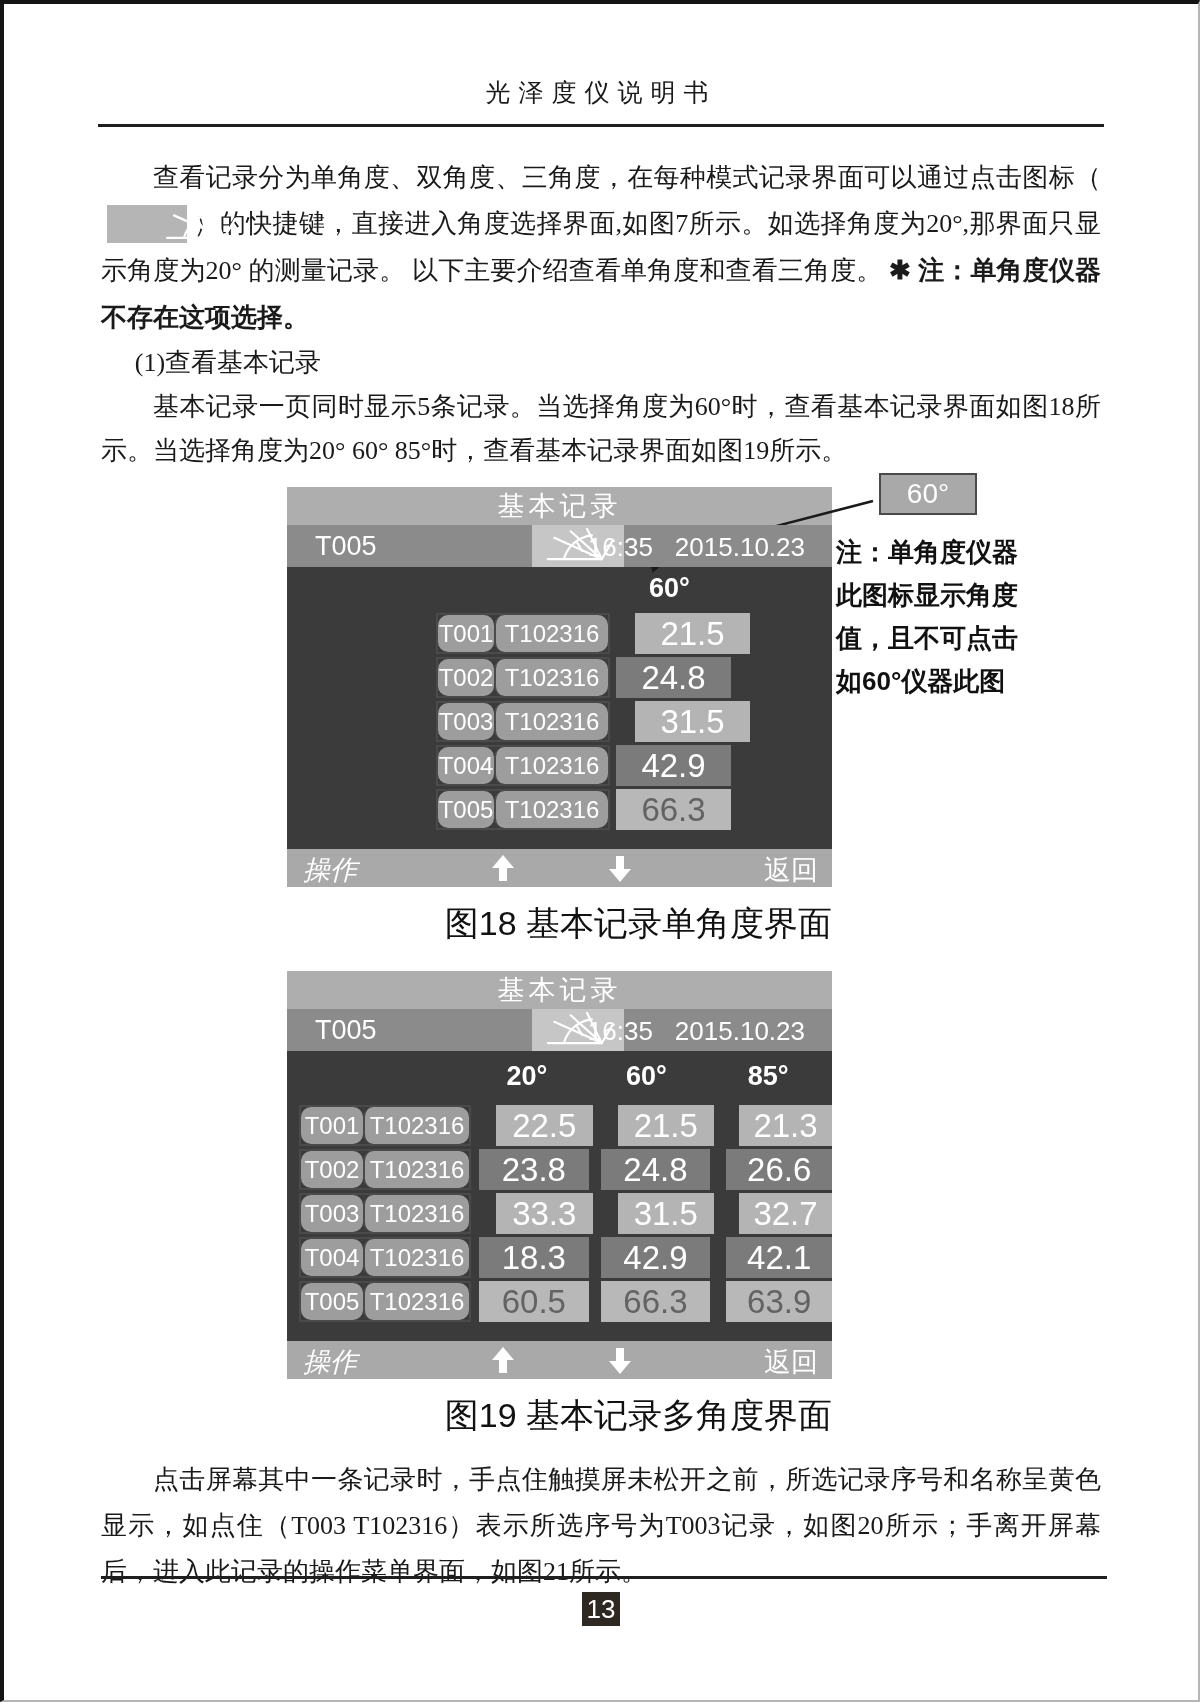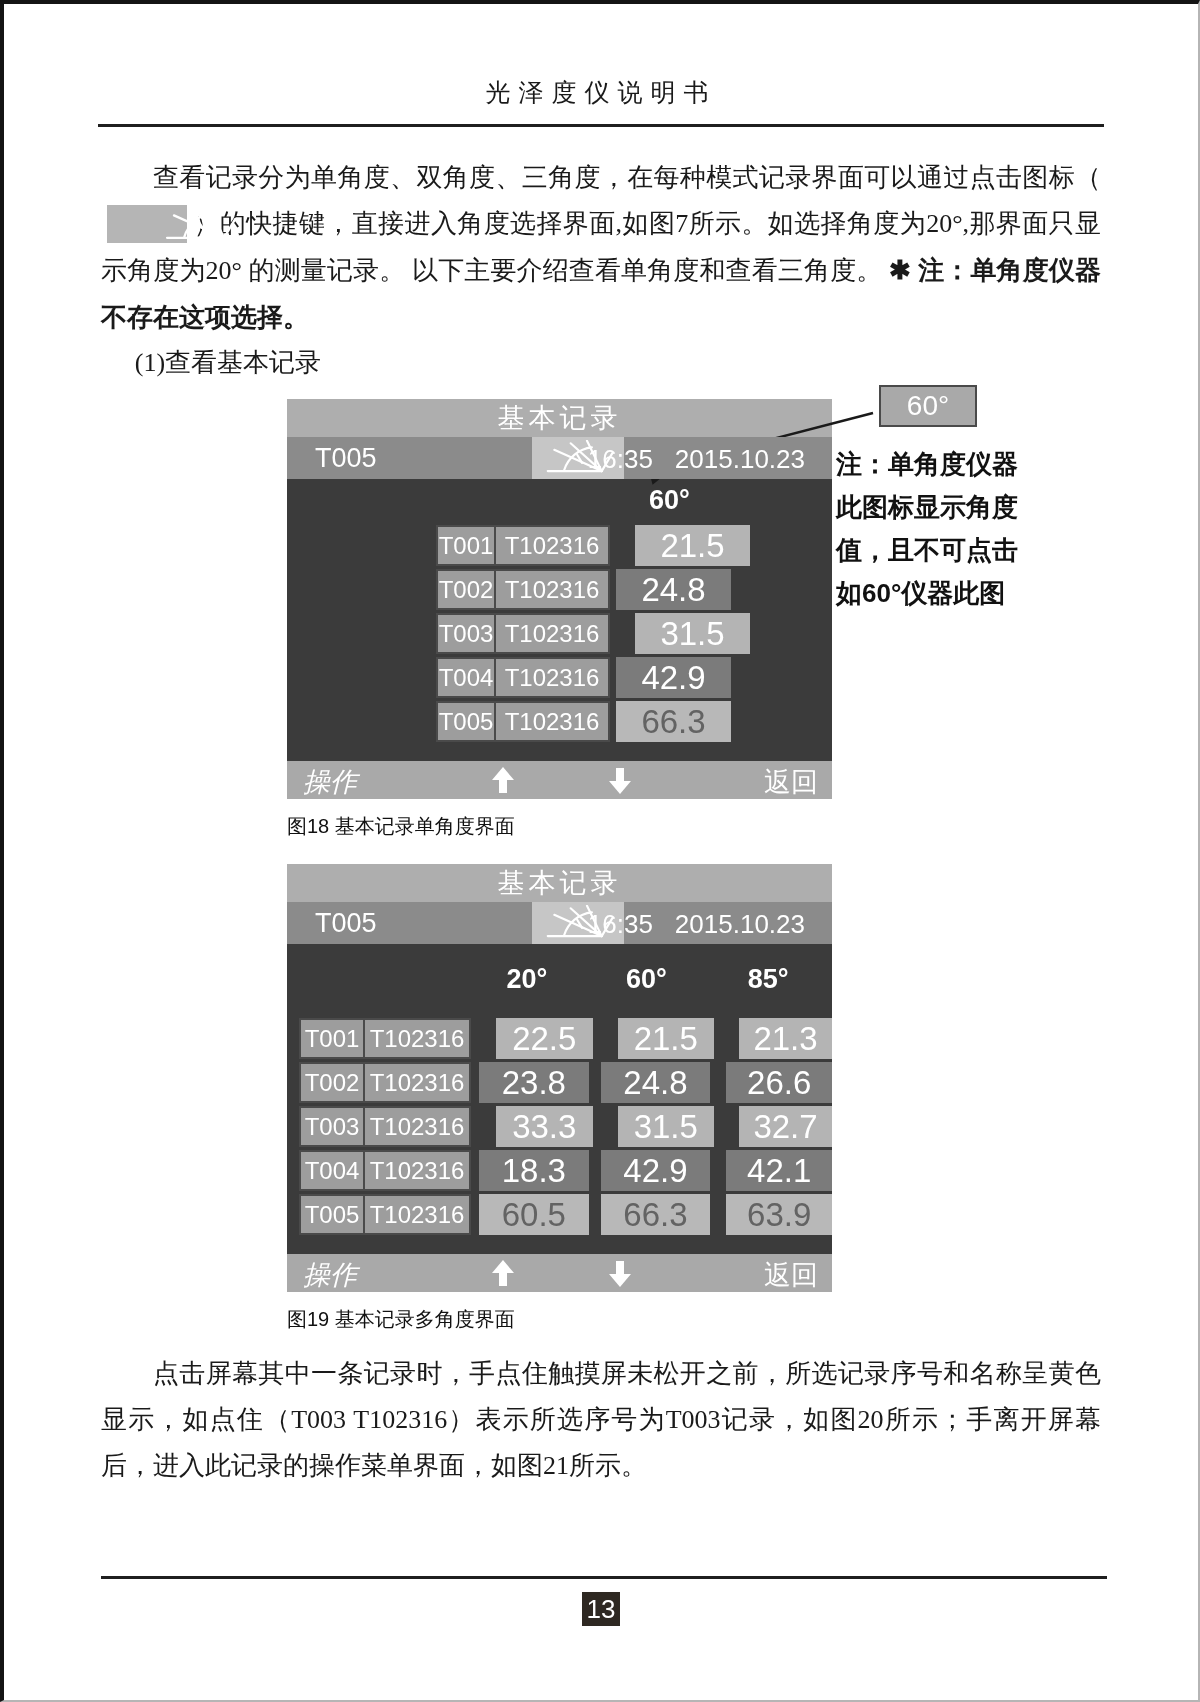--- a/index.html
+++ b/index.html
@@ -31,30 +31,30 @@
   .dev-info{height:42px;background:#8b8b8b;position:relative;color:#fff;}
   .rec-id{position:absolute;left:28px;top:6px;font-size:27px;}
   .icon-box{position:absolute;left:245px;top:0;width:92px;height:42px;background:#c6c6c6;
     display:flex;align-items:center;justify-content:center;}
   .icon-box svg{width:78px;height:36px;}
   .timestamp{position:absolute;right:27px;top:7px;font-size:26px;}
   .timestamp .t{margin-right:22px;}
   .dev-body{background:#3b3b3b;padding:6px 0 16px;}
   .hdr-row{height:40px;position:relative;color:#fff;font-weight:bold;font-size:27px;}
   .hdr-60{position:absolute;left:325px;width:115px;text-align:center;}
-  .hdr-multi{display:flex;margin:14px 12px;}
+  .hdr-multi{display:flex;margin:4px 12px;}
   .hdr-spacer{width:178px;}
   .hdr-col{width:110px;text-align:center;}
   .hdr-col.c2{margin-left:12px;}
   .hdr-col.c3{margin-left:16px;width:106px;}
   .dev-row{display:flex;height:41px;margin-bottom:3px;}
   .row18{margin-left:149px;}
   .row19{margin-left:12px;}
   .lbl-group{display:flex;border:2px solid #4a4a4a;box-sizing:border-box;height:41px;}
-  .lbl{background:#9d9d9d;color:#fff;font-size:24px;display:flex;align-items:center;justify-content:center;}
+  .lbl{background:#9d9d9d;color:#fff;font-size:24px;display:flex;align-items:center;justify-content:center;border-radius:10px;}
   .lbl-id18{width:56px;} .lbl-name18{width:112px;border-left:2px solid #4a4a4a;}
   .lbl-id19{width:62px;} .lbl-name19{width:104px;border-left:2px solid #4a4a4a;}
   .val{display:flex;align-items:center;justify-content:center;font-size:33px;color:#fff;height:41px;}
   .val18{width:115px;margin-left:6px;}
   .val19a{width:110px;margin-left:8px;}
   .val19b{width:110px;margin-left:12px;}
   .val19c{width:106px;margin-left:16px;}
   .shade-light{background:#b4b4b4;margin-left:25px;}
   .shade-dark{background:#7b7b7b;}
   .shade-last{background:#b8b8b8;color:#636363;}
@@ -62,22 +62,22 @@
   .tb-left{position:absolute;left:16px;top:3px;font-style:italic;}
   .tb-right{position:absolute;right:14px;top:3px;}
   .cssarrow{position:absolute;width:22px;height:27px;top:6px;}
   .cssarrow.up{left:205px;} .cssarrow.down{left:322px;}
   .cssarrow .head{position:absolute;left:0;width:0;height:0;
     border-left:11px solid transparent;border-right:11px solid transparent;}
   .cssarrow.up .head{top:0;border-bottom:13px solid #fff;}
   .cssarrow.down .head{bottom:0;border-top:13px solid #fff;}
   .cssarrow .stem{position:absolute;left:7px;width:8px;height:14px;background:#fff;}
   .cssarrow.up .stem{top:12px;} .cssarrow.down .stem{top:1px;}
-  .fig-caption{width:545px;margin:14px 0 0 186px;text-align:left;
-    font-family:"Liberation Sans", sans-serif;font-size:20px;color:#111;}
+  .fig-caption{width:545px;margin:14px 0 0 186px;text-align:right;
+    font-family:"Liberation Sans", sans-serif;font-size:34px;color:#111;}
   
   .annotation{position:absolute;left:735px;top:-14px;width:240px;}
   .angle-badge{margin-left:43px;width:94px;height:38px;background:#a9a9a9;
     border:2px solid #4a4a4a;color:#fff;font-size:28px;
     display:flex;align-items:center;justify-content:center;
     font-family:"Liberation Sans", sans-serif;}
   .ann-note{margin-top:16px;font-family:"Liberation Sans", sans-serif;
     font-weight:bold;font-size:26px;line-height:43px;color:#111;}
   .callout{position:absolute;left:0;top:0;width:1006px;height:140px;pointer-events:none;}
   
@@ -100,20 +100,21 @@
               <path d="M8 38 L74 38"></path>
               <path d="M74 38 L16 12"></path>
               <path d="M74 38 L36 4"></path>
               <path d="M74 38 L56 1"></path>
               <path d="M74 38 L87 16"></path>
               <path d="M28 37 A40 40 0 0 1 62 9"></path>
               <path d="M44 18 L50 28"></path>
             </g>
           </svg></span><span>）的快捷键，直接进入角度选择界面,如图7所示。如选择角度为20°,那界面只显示角度为20° 的测量记录。 以下主要介绍查看单角度和查看三角度。</span> <span class="note-bold">✱ 注：单角度仪器不存在这项选择。</span></p>
     <p class="heading-line">(1)查看基本记录</p>
+    <p class="p2-line">基本记录一页同时显示5条记录。当选择角度为60°时，查看基本记录界面如图18所示。当选择角度为20° 60° 85°时，查看基本记录界面如图19所示。</p>
   </div>
 
   <div class="fig-area">
 
     <svg class="callout" viewBox="0 0 1006 140">
       <defs>
         <marker id="ah" markerWidth="13" markerHeight="11" refX="12" refY="5.5" orient="auto">
           <path d="M12 5.5 L0 0 L0 11 Z" fill="#1a1a1a" transform="rotate(180 6 5.5)"></path>
         </marker>
       </defs>

